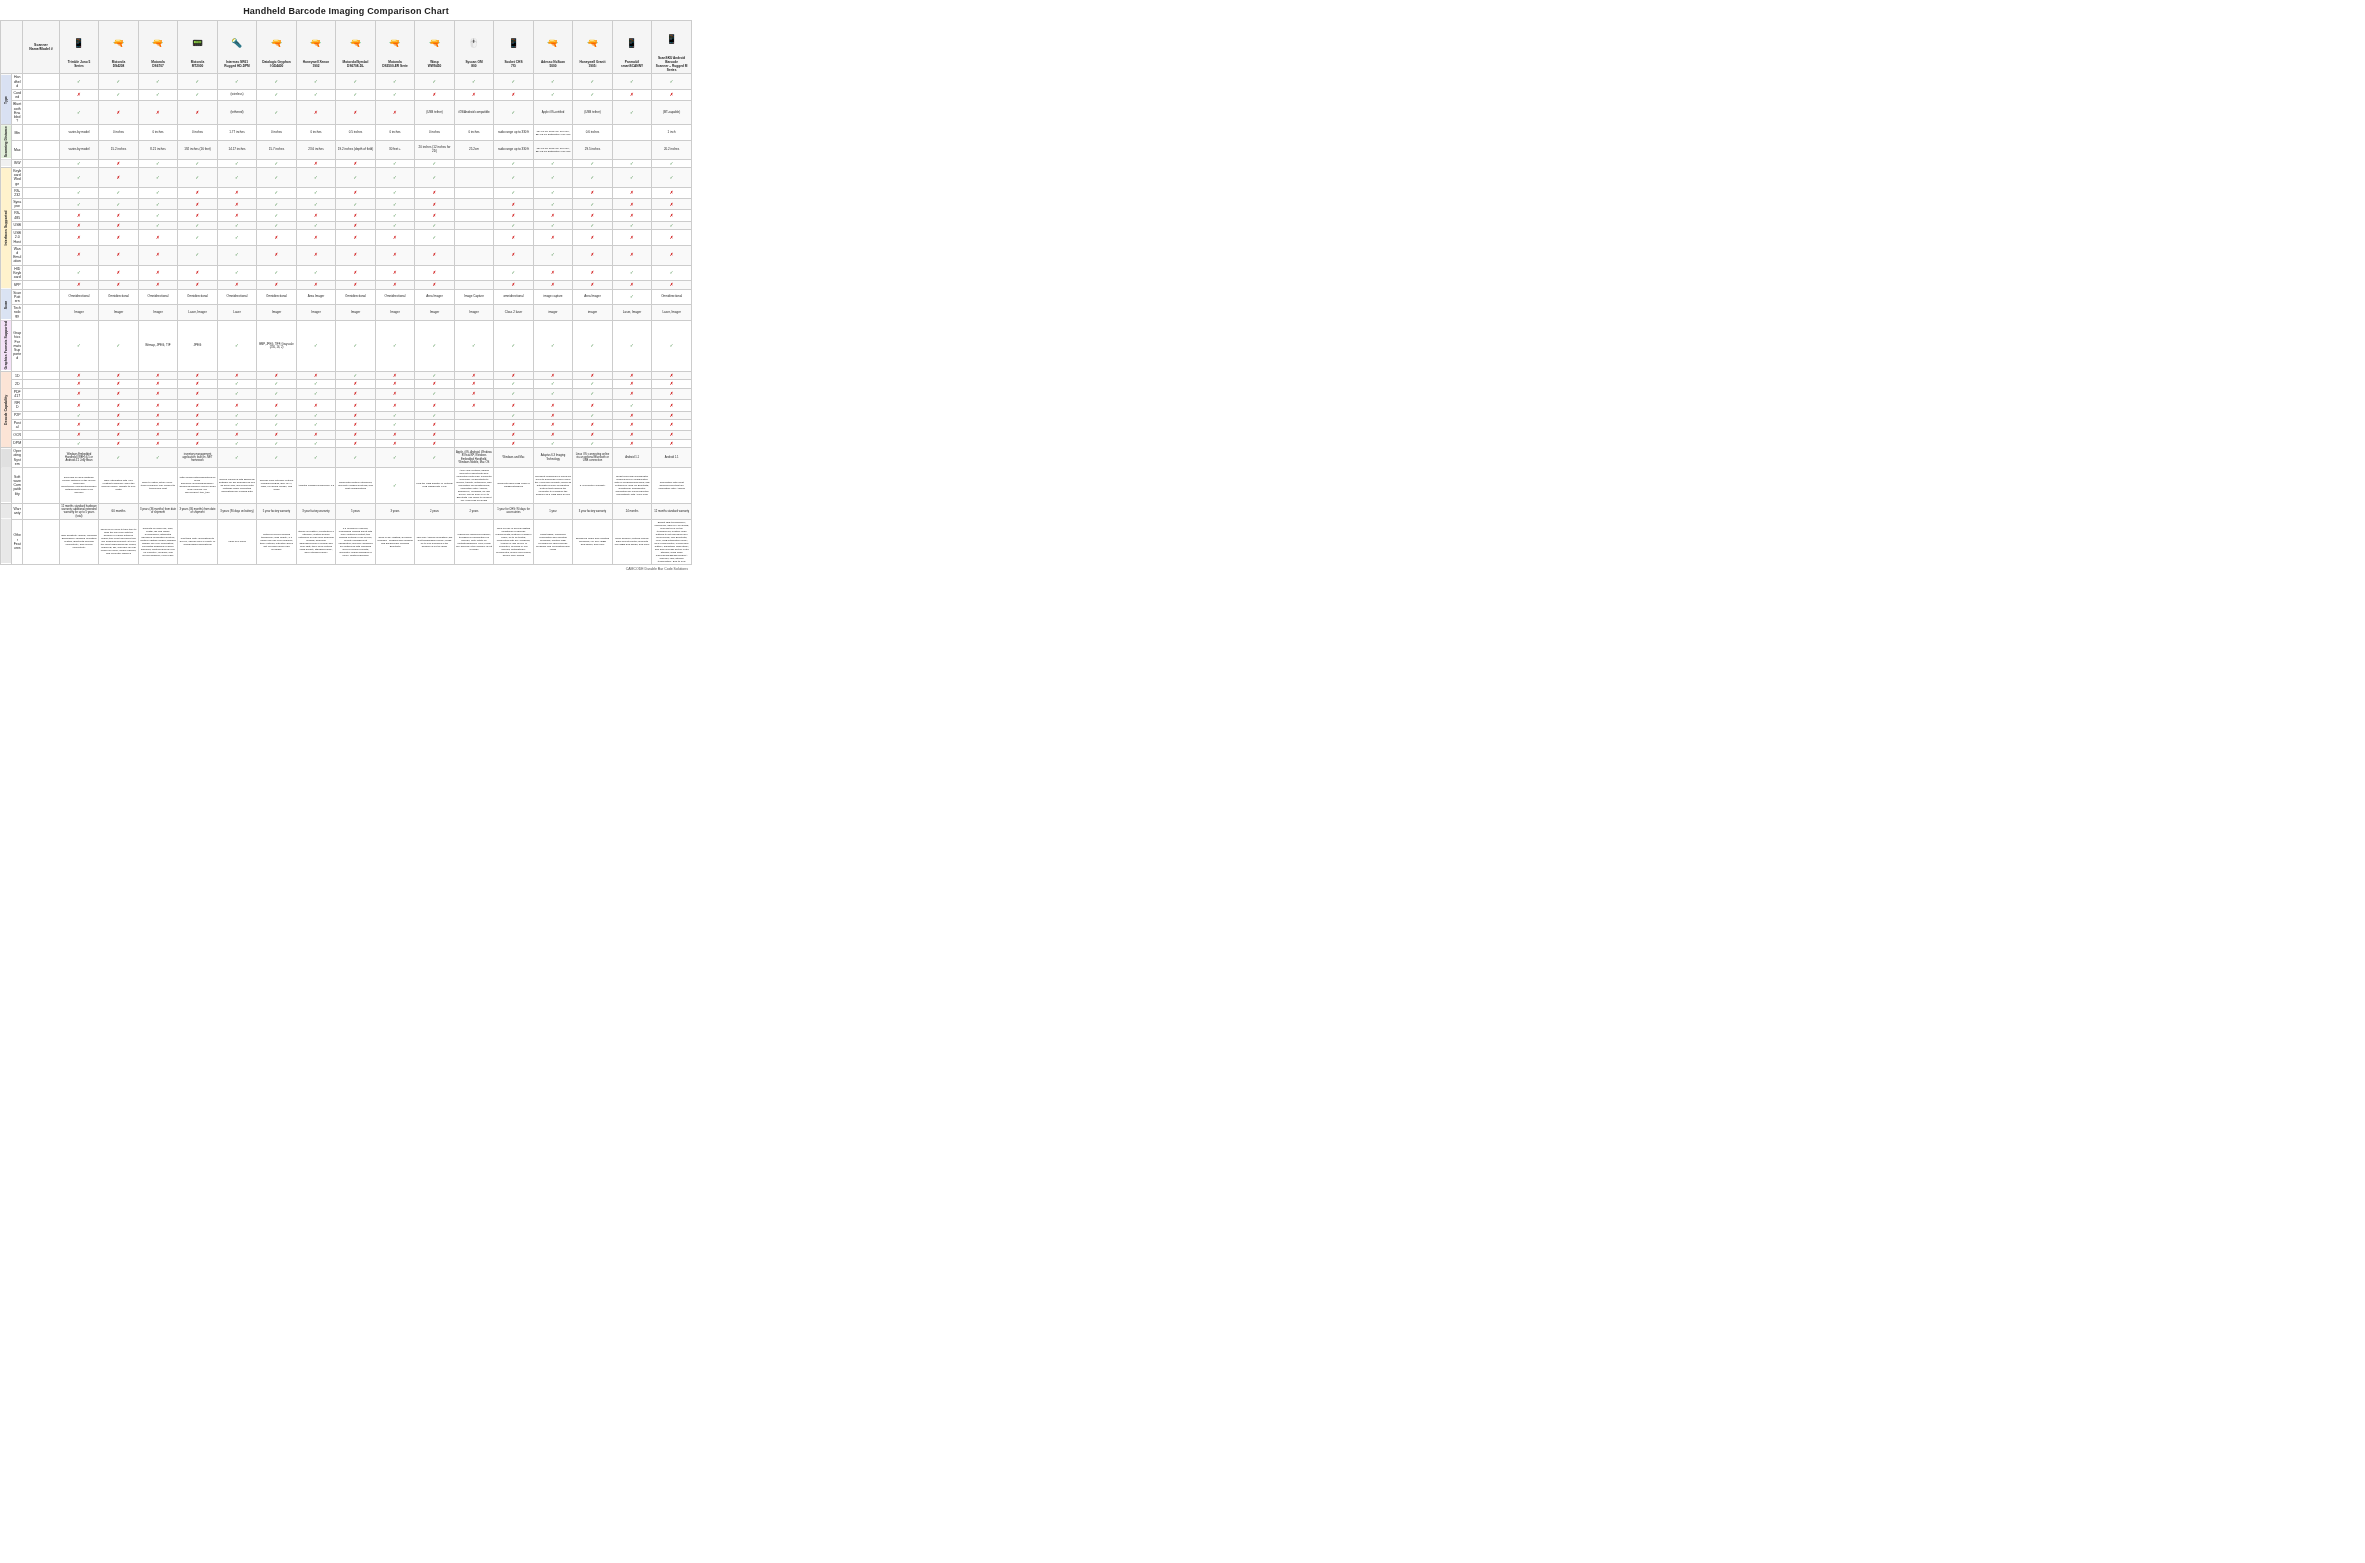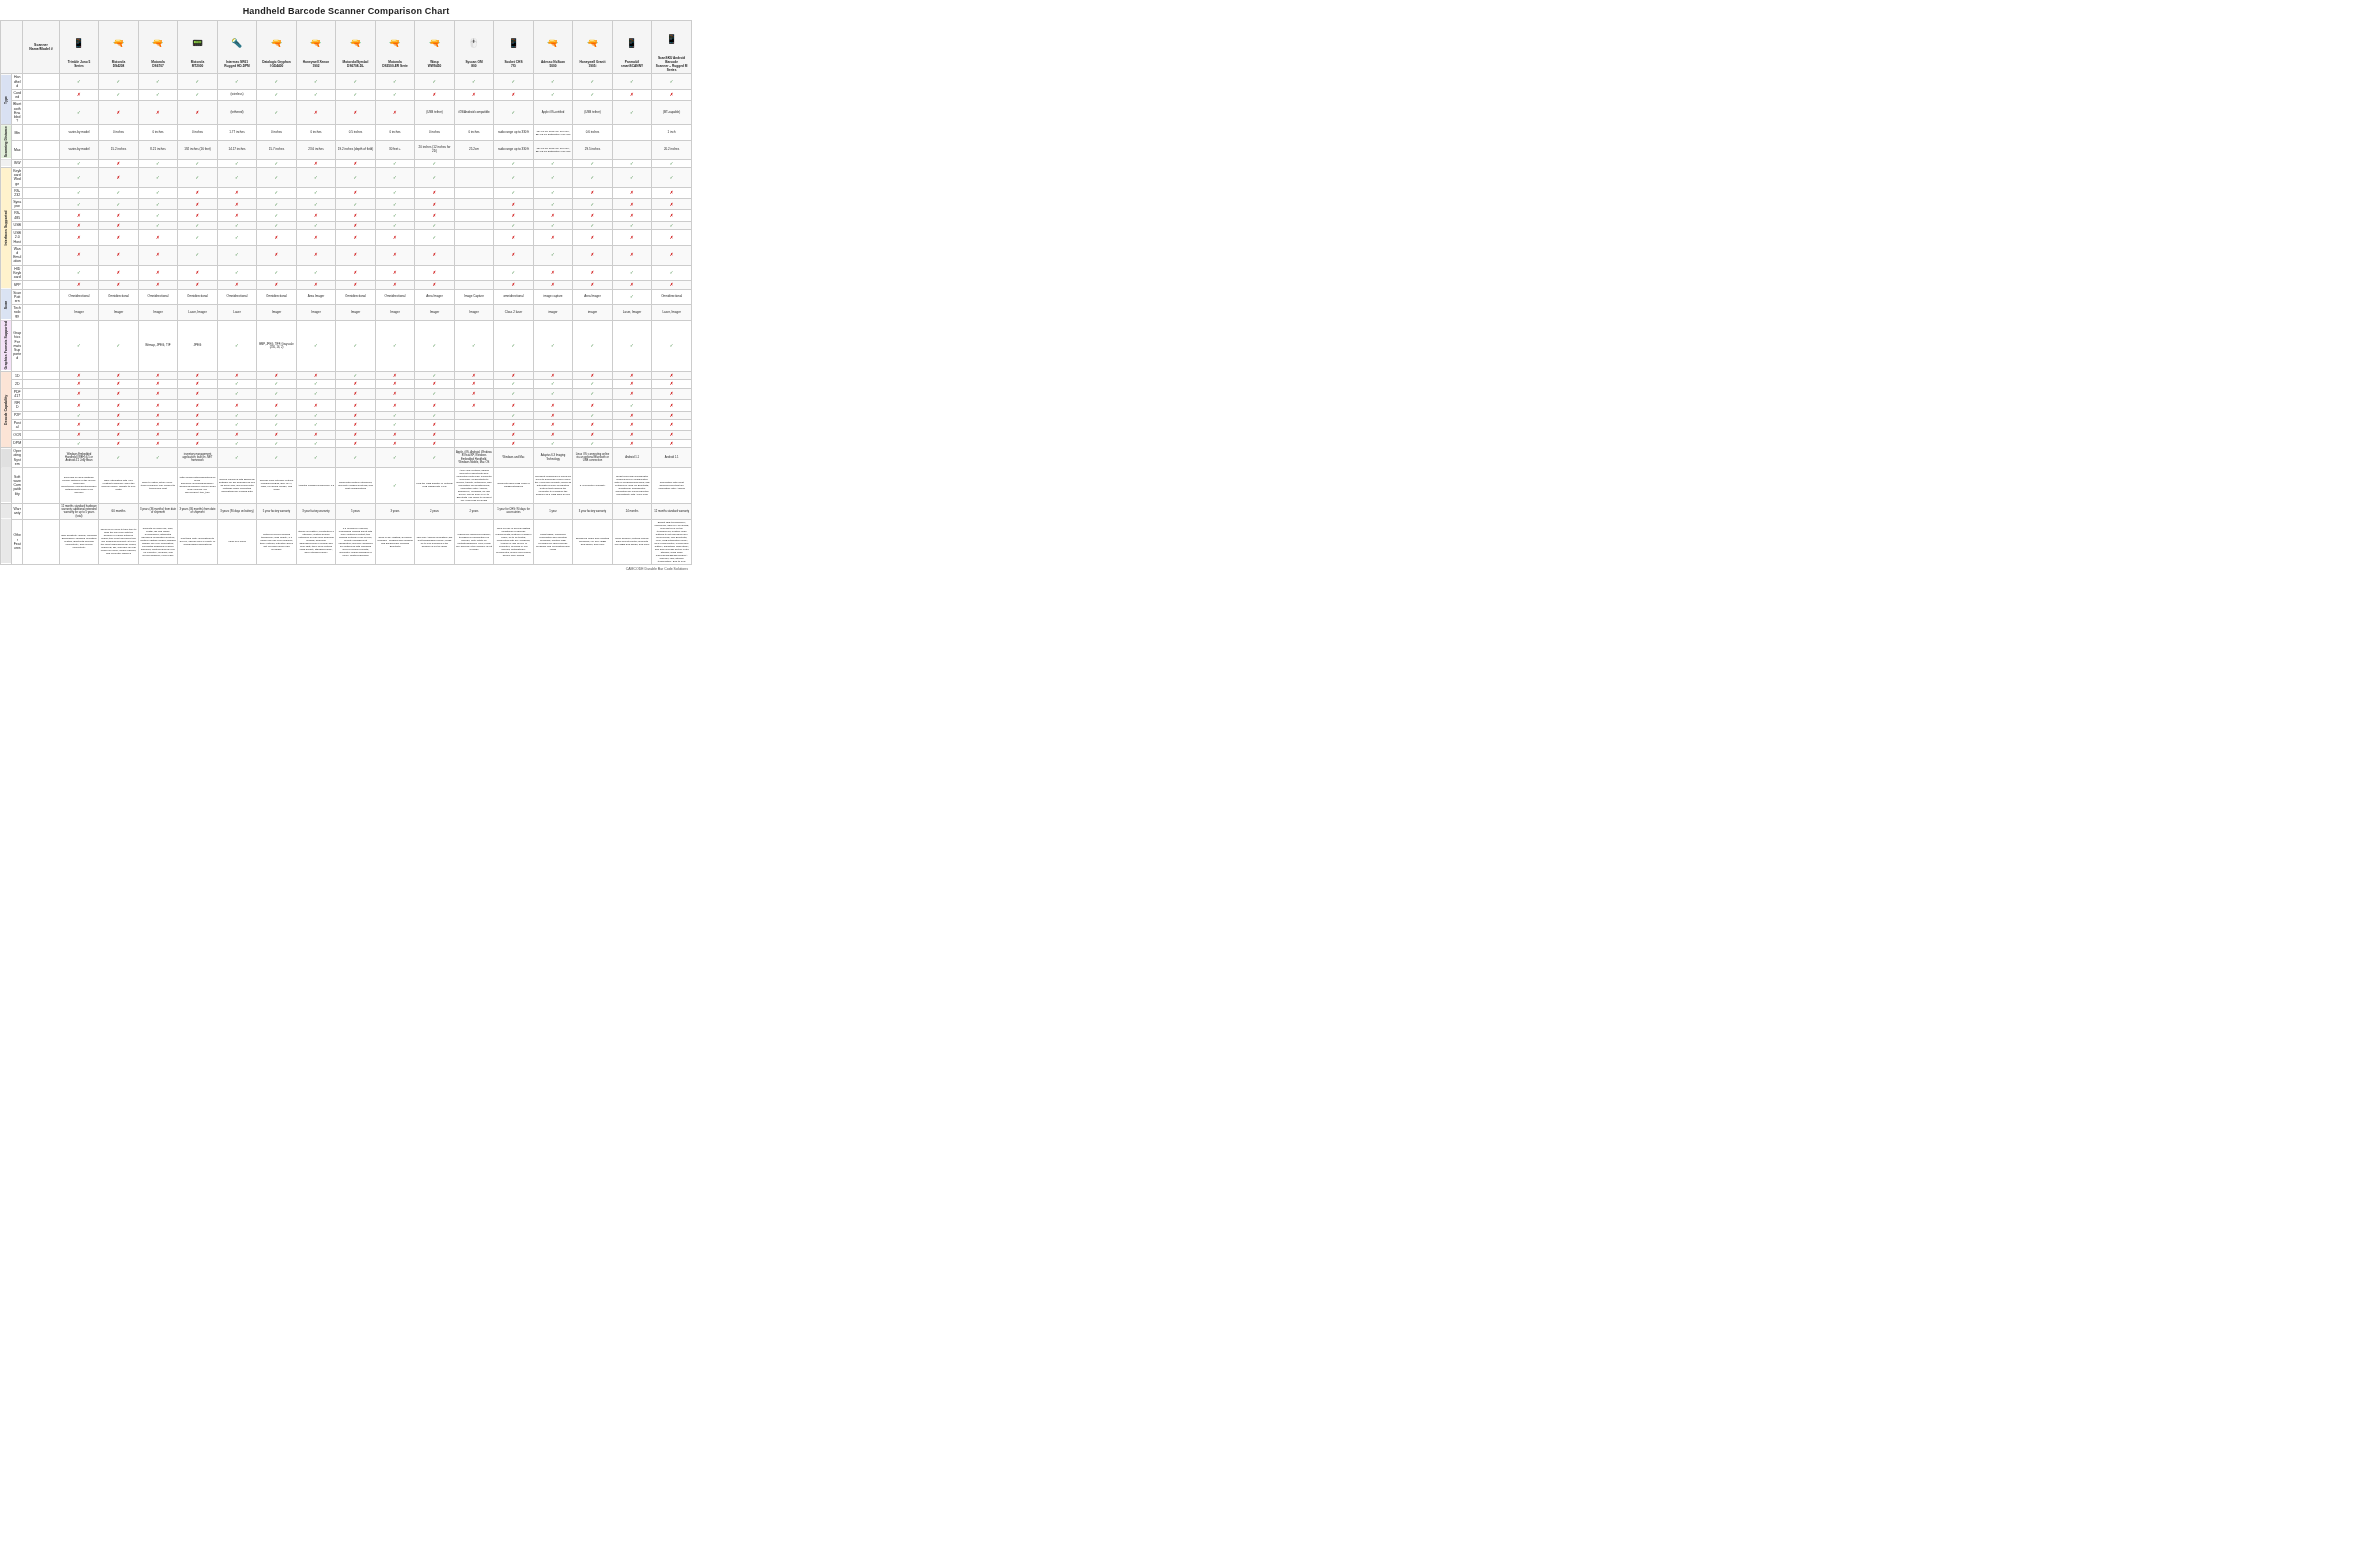--- a/index.html
+++ b/index.html
@@ -78,21 +78,21 @@
     .footer {
       text-align: right;
       font-size: 3.5px;
       padding: 2px 4px;
       color: #555;
     }
   </style>
 </head>
 <body>
 
-<h1>Handheld Barcode Scanner Comparison Chart</h1>
+<h1>Handheld Barcode Imaging Comparison Chart</h1>
 
 <table class="comparison-table">
   <colgroup>
     <col style="width:11px">
     <col style="width:11px">
     <col style="width:36px">
 
     <col style="width:39px">
     <col style="width:39px">
     <col style="width:39px">

